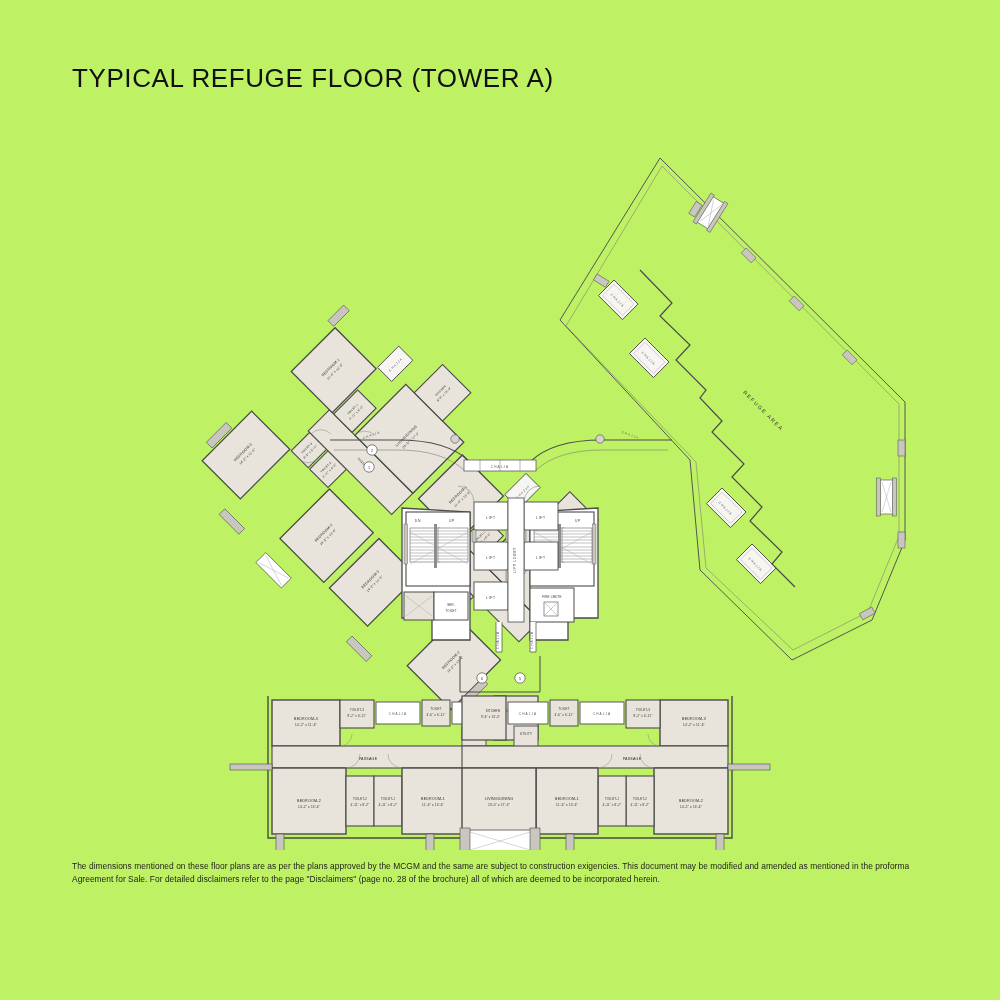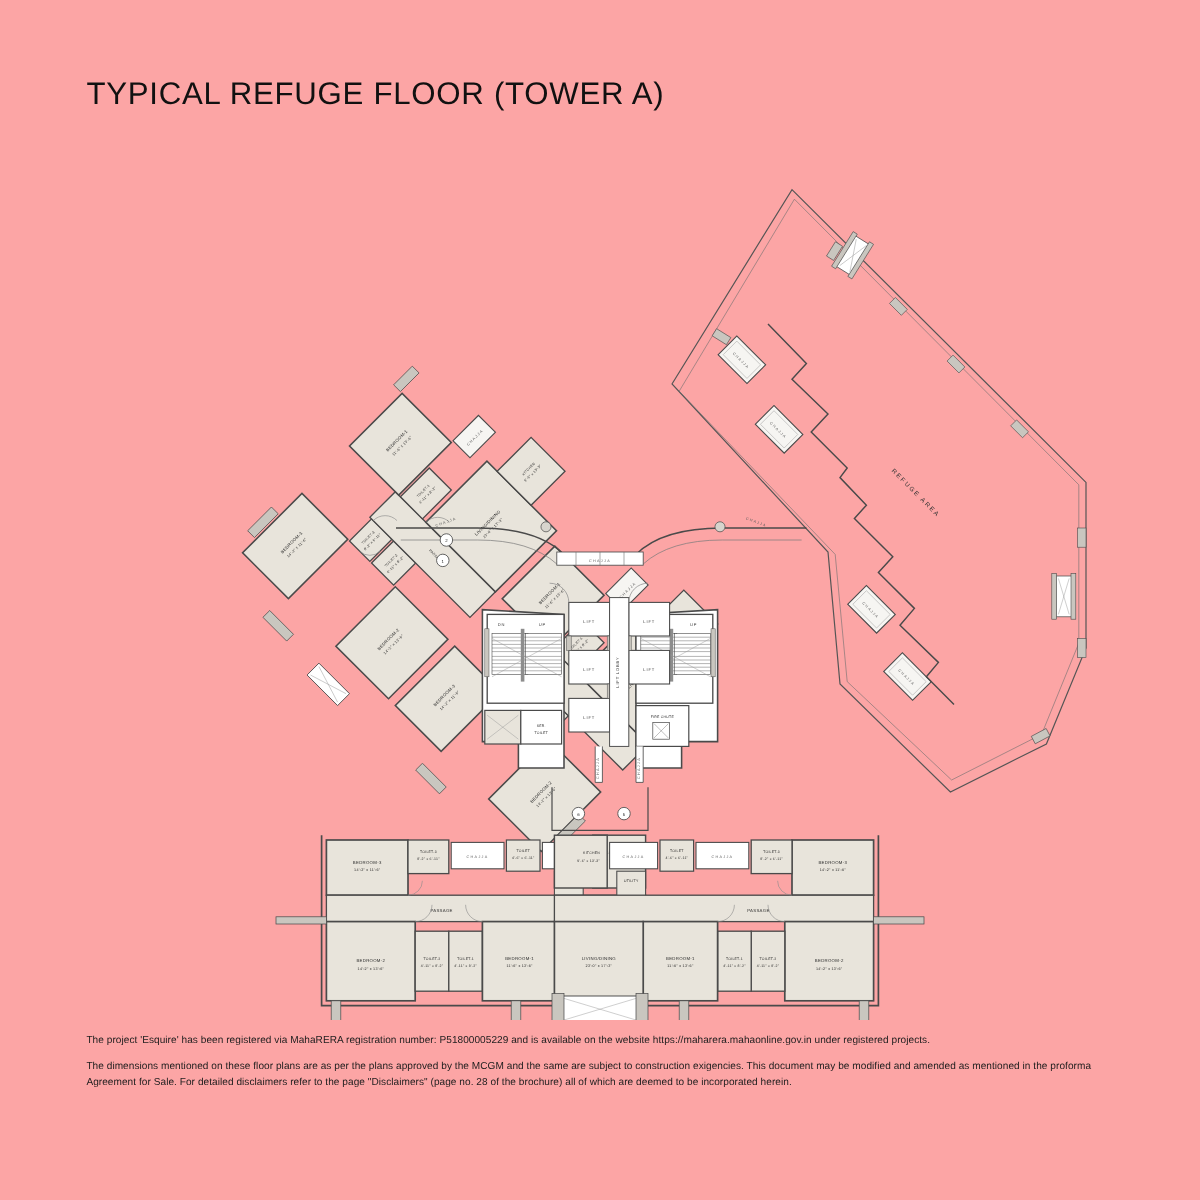--- a/index.html
+++ b/index.html
@@ -1,21 +1,21 @@
 <!DOCTYPE html>
 <html><head>
 <meta charset="utf-8">
 <title>Typical Refuge Floor Plan</title>
 <style>
   html,body{margin:0;padding:0;background:#ffffff;}
   body{
     width:1000px;height:1000px;position:relative;overflow:hidden;
     font-family:"Liberation Sans", sans-serif;color:#1a1a1a;
   }
-  #sheet{position:absolute;inset:0;background:#fca5a5;}
+  #sheet{position:absolute;inset:0;background:#bef264;}
 
   
   .title-block{position:absolute;left:72px;top:60px;width:720px;}
   .title-line{
     font-family:"Liberation Sans", sans-serif;
     font-size:26px;letter-spacing:.6px;line-height:1.45;
     color:#111;font-weight:400;white-space:nowrap;
   }
 
   
@@ -510,17 +510,16 @@
         <path d="M470 710 L 530 692" stroke="#9a9a9a" stroke-width="0.4"></path>
         <rect x="460" y="688" width="10" height="24" fill="#c9c6bf" stroke="#4a4a4a" stroke-width="0.6"></rect>
         <rect x="530" y="688" width="10" height="24" fill="#c9c6bf" stroke="#4a4a4a" stroke-width="0.6"></rect>
       </g>
     </g>
 
   </svg>
   </div>
 
   <div class="footer">
-    <p class="foot-p">The project 'Esquire' has been registered via MahaRERA registration number: P51800005229 and is available on the website https://maharera.mahaonline.gov.in under registered projects.</p>
     <p class="foot-p">The dimensions mentioned on these floor plans are as per the plans approved by the MCGM and the same are subject to construction exigencies. This document may be modified and amended as mentioned in the proforma Agreement for Sale. For detailed disclaimers refer to the page "Disclaimers" (page no. 28 of the brochure) all of which are deemed to be incorporated herein.</p>
   </div>
 
 </div>
 
 </body></html>

